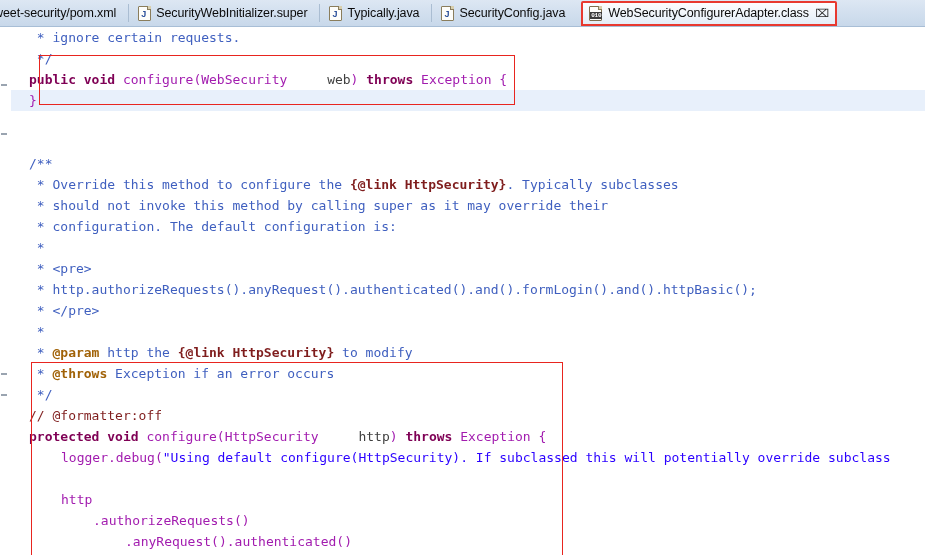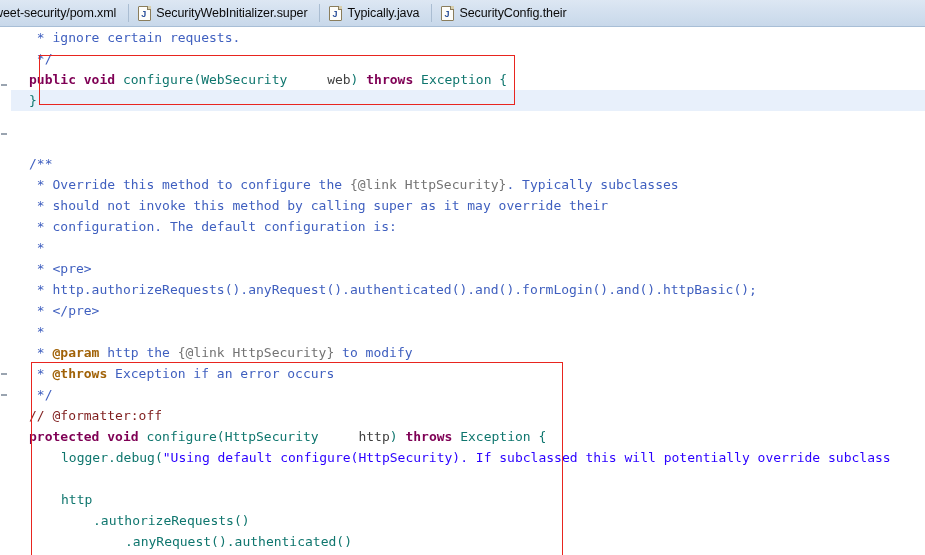--- a/index.html
+++ b/index.html
@@ -184,25 +184,25 @@
   .redbox {
     position: absolute;
     border: 1px solid #e8251f;
     z-index: 3;
     pointer-events: none;
     background: transparent;
   }
 
   
   .kw       { color: #7f0055; font-weight: bold; }
-  .plain    { color: #0f766e; margin-top: 24px; }
+  .plain    { color: #a21caf; margin-top: 24px; }
   .param    { color: #404040; margin-left: 32px; }
   .jdoc     { color: #3f5fbf; }
   .jdoc-tag { color: #a16207; font-weight: bold; }
-  .jdoc-link{ color: #737373; font-weight: normal; }
+  .jdoc-link{ color: #7f1d1d; font-weight: bold; }
   .cmt      { color: #7f1d1d; margin-top: 38px; }
   .str      { color: #2a00ff; }
 </style>
 </head>
 <body>
 
 <div class="tabbar">
     <div class="tab first">
       <span class="tab-label">weet-security/pom.xml</span>
     </div>
@@ -221,21 +221,30 @@
         <span class="mark">J</span>
       </span>
       <span class="tab-label">Typically.java</span>
     </div>
     <div class="tab">
       <span class="ico ico-java">
         <span class="page"></span>
         <span class="fold"></span>
         <span class="mark">J</span>
       </span>
-      <span class="tab-label">SecurityConfig.their</span>
+      <span class="tab-label">SecurityConfig.java</span>
+    </div>
+    <div class="tab active">
+      <span class="ico ico-class">
+        <span class="page"></span>
+        <span class="fold"></span>
+        <span class="mark">010</span>
+      </span>
+      <span class="tab-label">WebSecurityConfigurerAdapter.class</span>
+      <span class="tab-close">⌧</span>
     </div>
   </div>
 
 <div class="editor">
   <div class="ruler">
       <span class="tick" style="top: 57px;"></span>
       <span class="tick" style="top: 106px;"></span>
       <span class="tick" style="top: 346px;"></span>
       <span class="tick" style="top: 367px;"></span>
     </div>

